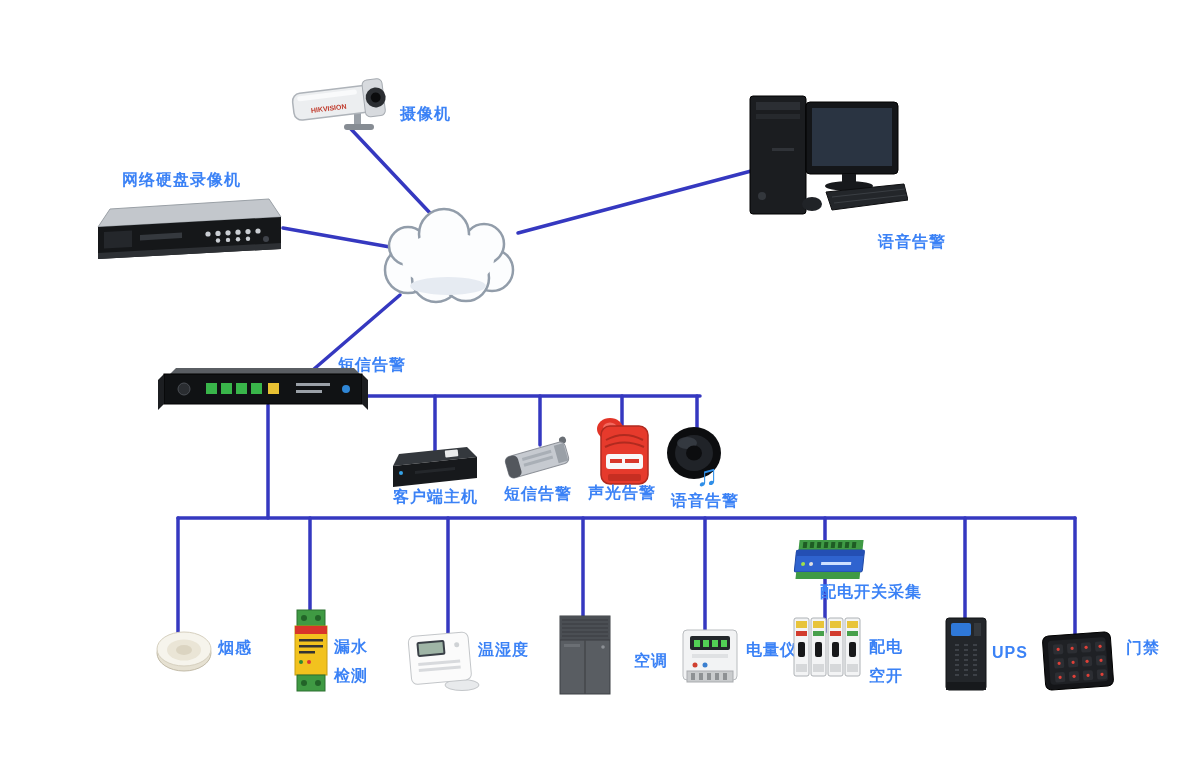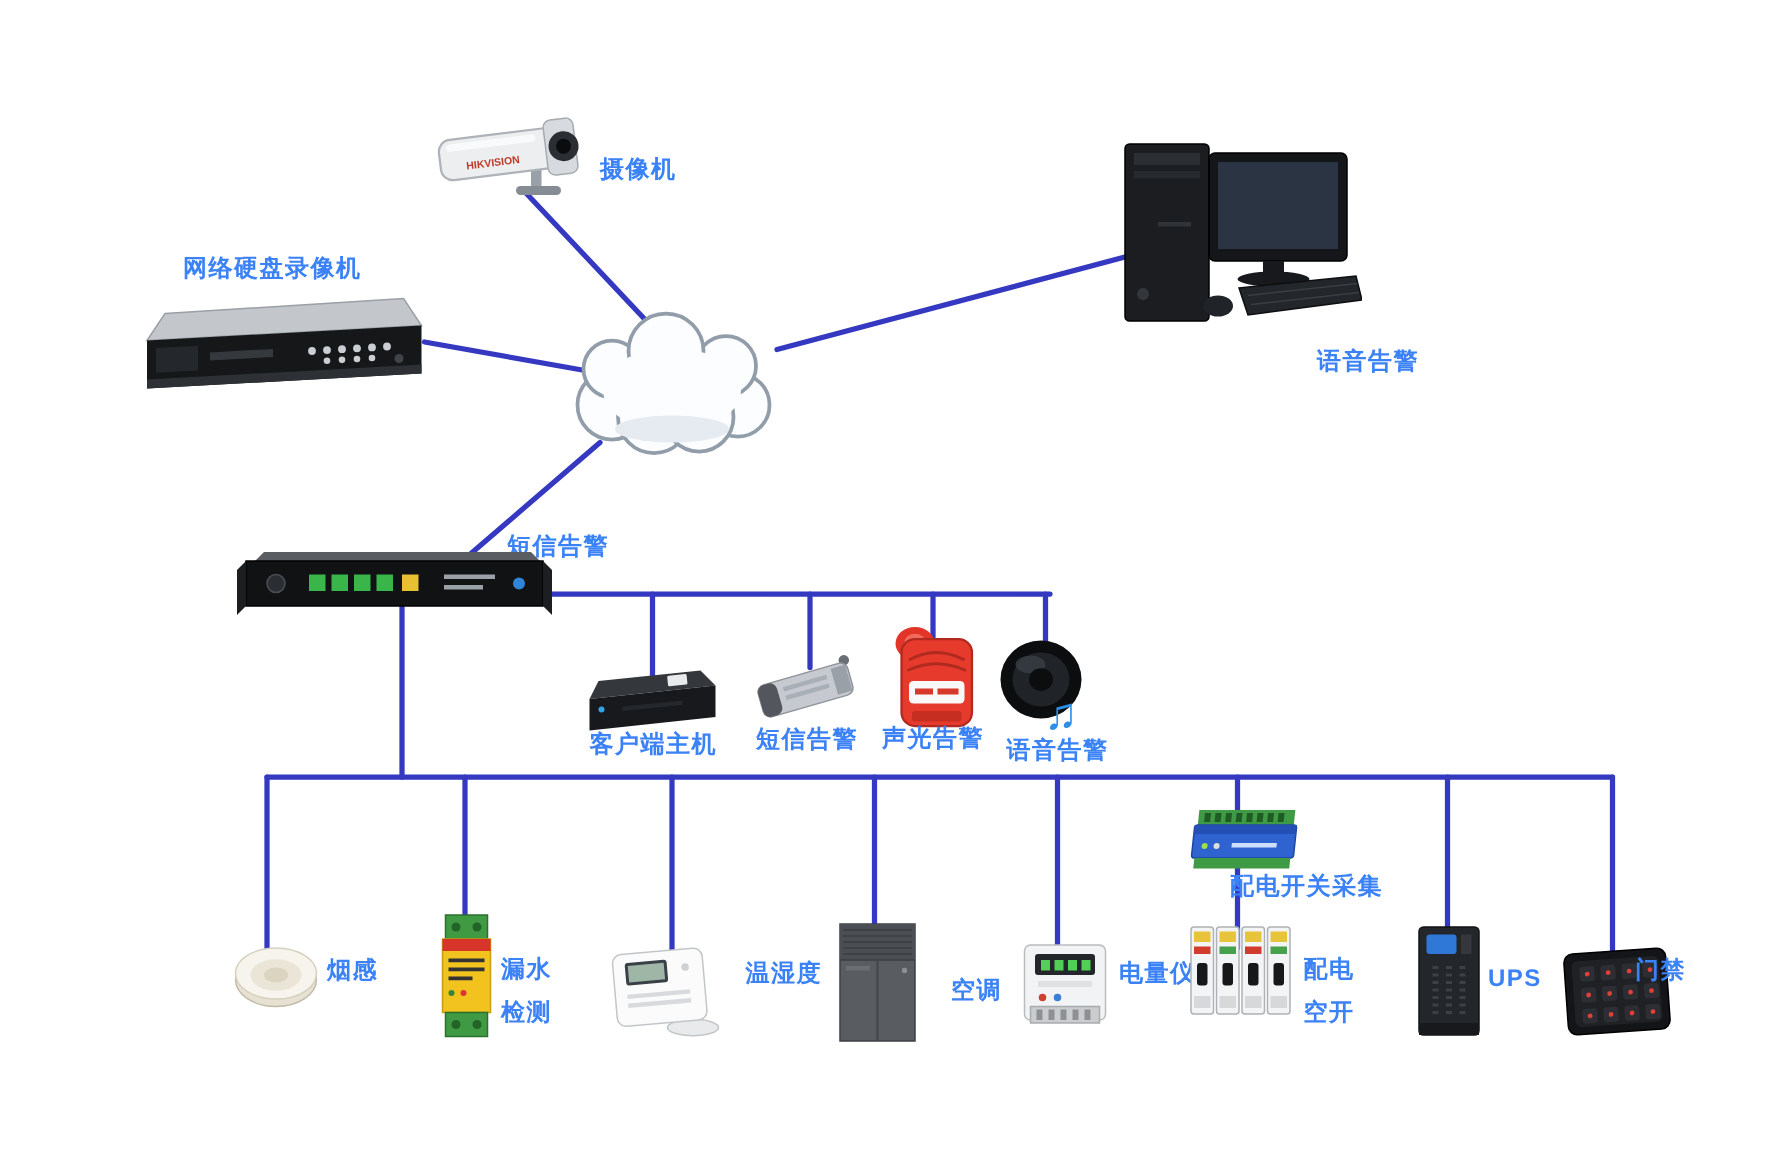--- a/index.html
+++ b/index.html
@@ -232,21 +232,21 @@
       <g transform="rotate(-5 40 30)">
         <rect x="8" y="4" width="60" height="48" rx="6" fill="#fbfbfb" stroke="#c3c6c9"></rect>
         <rect x="16" y="10" width="28" height="15" rx="2" fill="#3a4047"></rect>
         <rect x="18" y="12" width="24" height="11" fill="#9fb5a6"></rect>
         <rect x="16" y="31" width="42" height="3" fill="#d8dadd"></rect>
         <rect x="16" y="37" width="42" height="3" fill="#d8dadd"></rect>
         <circle cx="56" cy="16" r="2.5" fill="#cfd2d5"></circle>
       </g>
     </svg>
   </div>
-  <div class="label" style="left:478px;top:640px;margin-left:19px;">温湿度</div>
+  <div class="label" style="left:478px;top:640px;">温湿度</div>
 
   <div class="node" style="left:556px;top:614px;width:58px;height:82px;">
     <svg viewBox="0 0 58 82">
       <rect x="4" y="2" width="50" height="78" fill="#595d62" stroke="#3c4044"></rect>
       <rect x="4" y="2" width="50" height="24" fill="#4b4f54"></rect>
       <g stroke="#3a3d41" stroke-width="1">
         <line x1="6" y1="6" x2="52" y2="6"></line>
           <line x1="6" y1="10" x2="52" y2="10"></line>
         <line x1="6" y1="14" x2="52" y2="14"></line>
           <line x1="6" y1="18" x2="52" y2="18"></line>
@@ -389,15 +389,15 @@
             <circle cx="47" cy="34" r="1.6"></circle>
             <circle cx="61" cy="34" r="1.6"></circle>
           <circle cx="19" cy="48" r="1.6"></circle>
             <circle cx="33" cy="48" r="1.6"></circle>
             <circle cx="47" cy="48" r="1.6"></circle>
             <circle cx="61" cy="48" r="1.6"></circle>
         </g>
       </g>
     </svg>
   </div>
-  <div class="label" style="left:1090px;top:638px;">门禁</div>
+  <div class="label" style="left:1126px;top:638px;">门禁</div>
 
 </div>
 
 </body></html>

